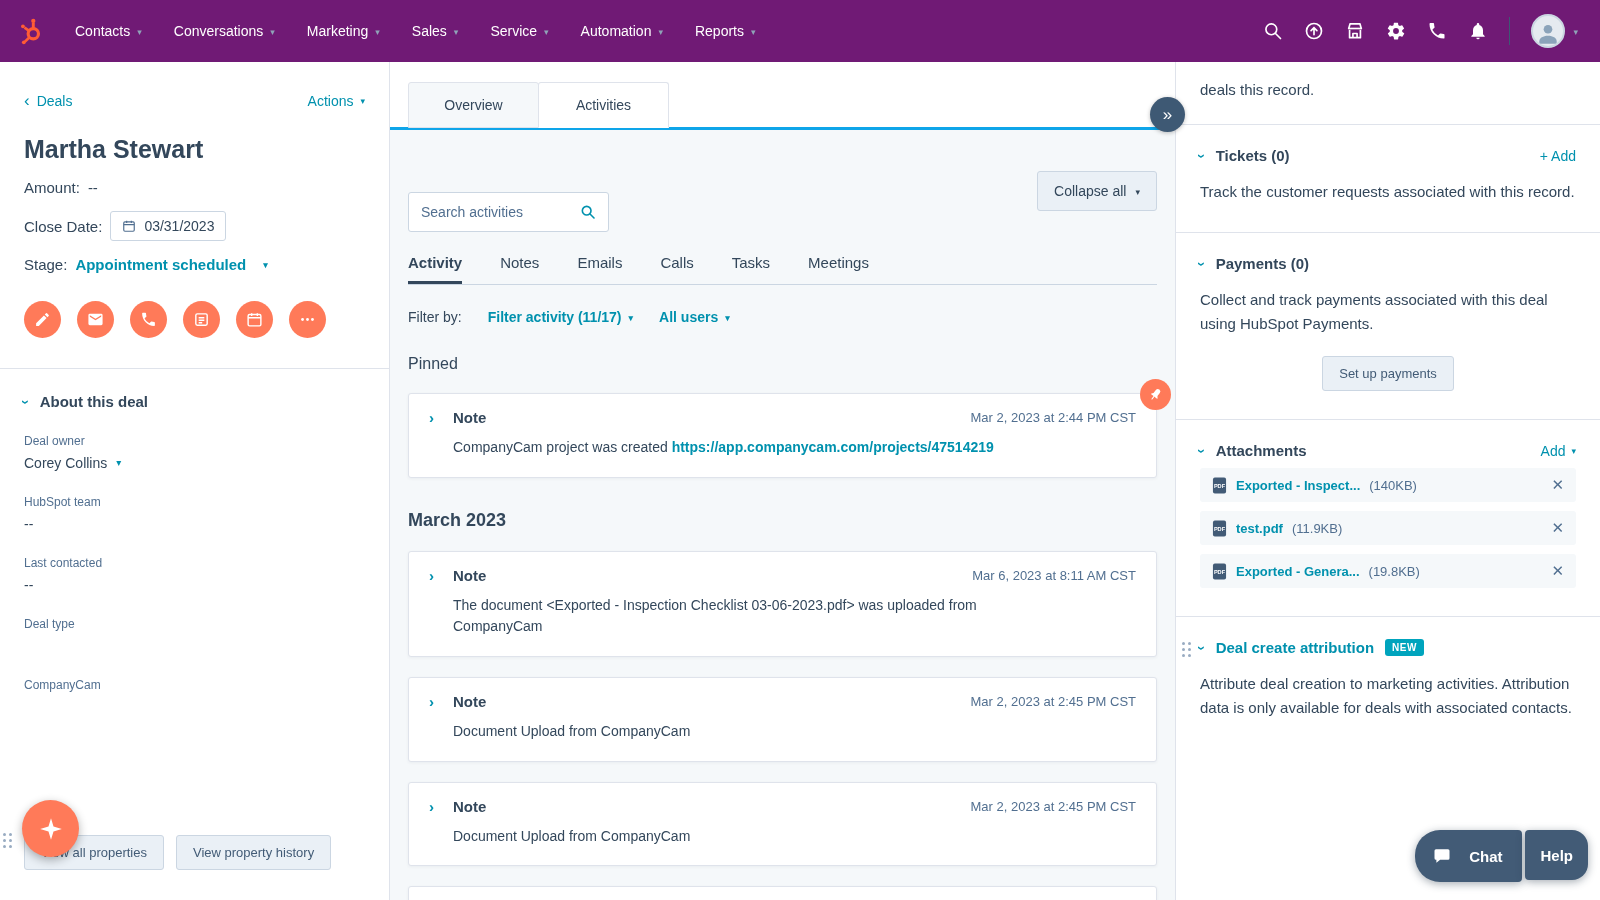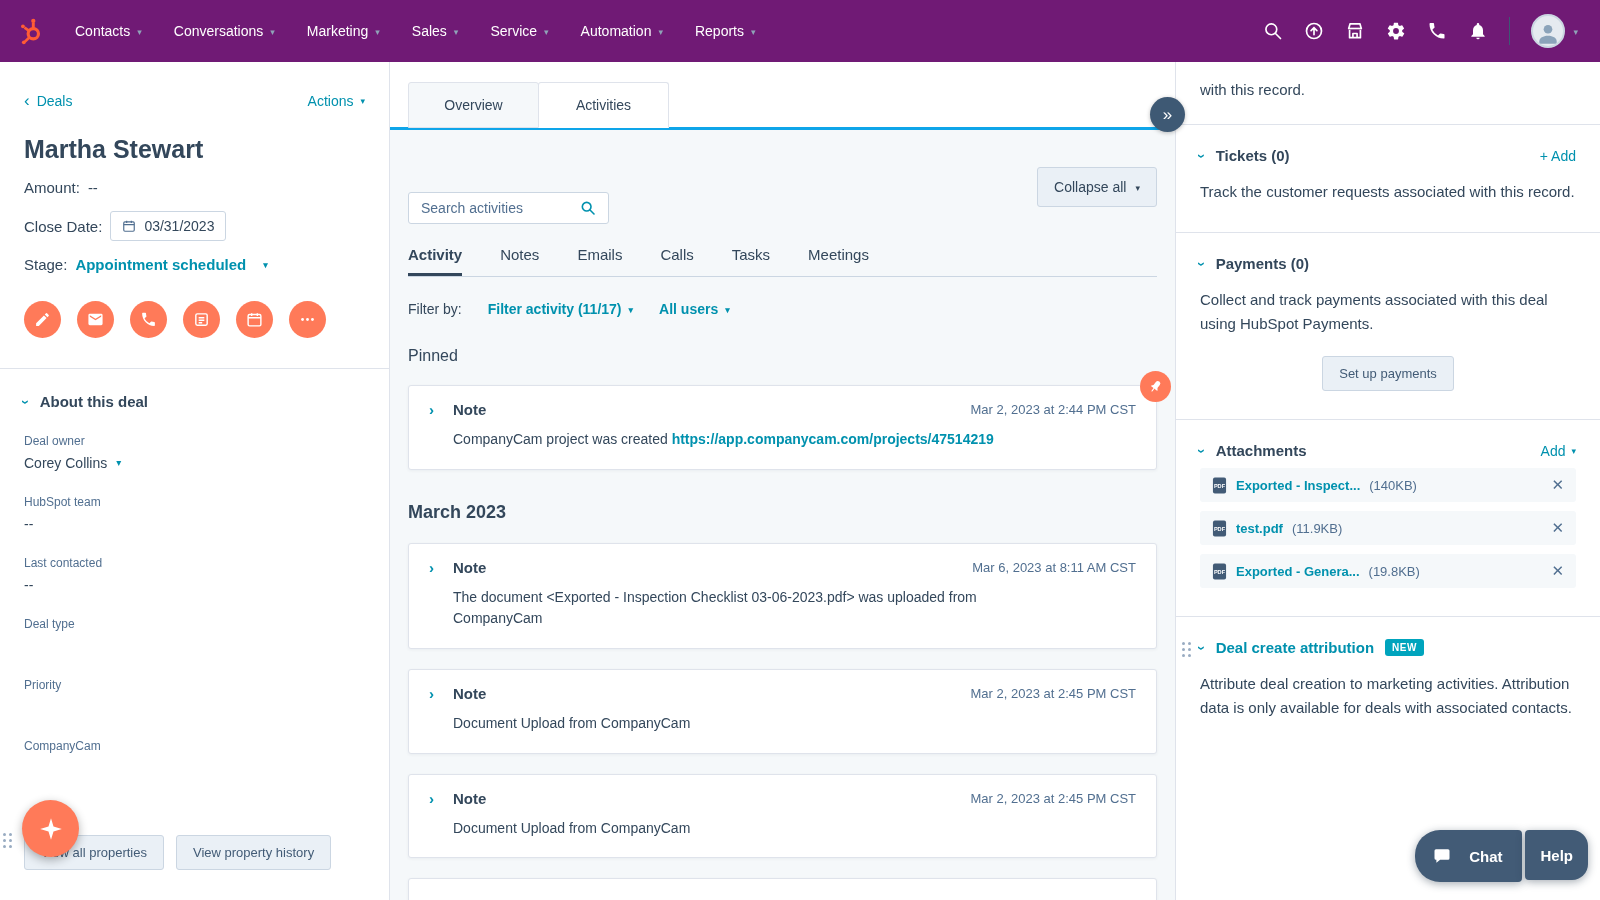--- a/index.html
+++ b/index.html
@@ -52,21 +52,21 @@
 
   
   .middle-panel { width:786px; flex-shrink:0; background:#f5f8fa; border-right:1px solid #dfe3eb; display:flex; flex-direction:column; position:relative; }
   .tabstrip { height:68px; background:#fff; border-bottom:3px solid #0ea5e9; display:flex; align-items:flex-end; padding-left:18px; flex-shrink:0; }
   .tab { width:131px; height:46px; display:flex; align-items:center; justify-content:center; font-size:14px; border:1px solid #dfe3eb; background:#f5f8fa; cursor:pointer; margin-bottom:-1px; border-radius:3px 3px 0 0; }
   .tab + .tab { margin-left:-1px; }
   .tab.active { background:#fff; border-bottom-color:#fff;text-align:center; }
   .collapse-btn { position:absolute; top:35px; right:-10px; width:35px; height:35px; border-radius:50%; border:none; background:#3e5974; color:#fff; font-size:17px; cursor:pointer; z-index:20; display:flex; align-items:center; justify-content:center; box-shadow:0 1px 4px rgba(0,0,0,.25); }
   .mp-content { flex:1; padding:20px 18px 0; overflow:hidden; }
   .search-row { display:flex; justify-content:space-between; align-items:center; }
-  .search-box { width:201px; height:32px; background:#fff; border:1px solid #cbd6e2; border-radius:3px; display:flex; align-items:center; padding:0 12px; gap:8px;margin-top:42px; }
+  .search-box { width:201px; height:40px; background:#fff; border:1px solid #cbd6e2; border-radius:3px; display:flex; align-items:center; padding:0 12px; gap:8px;margin-top:42px; }
   .search-box input { flex:1; min-width:0; border:none; outline:none; font-size:14px; font-family:inherit; color:#33475b; background:transparent; }
   .search-box input::placeholder { color:#516f90; }
   .search-ic { width:16px; height:16px; color:#0091ae; flex-shrink:0; display:flex; }
   .search-ic svg { width:100%; height:100%; }
   .btn-collapse-all { height:40px; background:#eaf0f6; border:1px solid #cbd6e2; border-radius:3px; color:#33475b; font-size:14px; padding:0 16px; display:flex; align-items:center; gap:9px; cursor:pointer; font-family:inherit; }
   .subtabs { margin-top:22px; display:flex; gap:38px; border-bottom:1px solid #cbd6e2; }
   .subtab { font-size:15px; padding-bottom:13px; cursor:pointer; color:#33475b; }
   .subtab.active { font-weight:700; box-shadow:inset 0 -3px 0 #33475b; }
   .filter-row { margin-top:24px; display:flex; align-items:center; gap:26px; font-size:14px; }
   .filter-dd { color:#0091ae; font-weight:600; display:flex; align-items:center; gap:7px; cursor:pointer; }
@@ -311,26 +311,20 @@
               <span>--</span>
             </div>
         </div>
         <div class="field">
           <div class="f-label">Deal type</div>
           <div class="f-value">
               <span></span>
             </div>
         </div>
         <div class="field">
-          <div class="f-label">Priority</div>
-          <div class="f-value">
-              <span></span>
-            </div>
-        </div>
-        <div class="field">
           <div class="f-label">CompanyCam</div>
           <div class="f-value">
               <span></span>
             </div>
         </div>
       </section>
 
       <div class="lp-buttons">
         <button class="btn-sec">View all properties</button>
         <button class="btn-sec">View property history</button>
@@ -431,21 +425,21 @@
             <span class="card-time">Mar 2, 2023 at 2:45 PM CST</span>
           </div>
           <div class="card-body">Document Upload from CompanyCam</div>
         </div>
 
         <div class="card partial"></div>
       </div>
     </main>
 
     <aside class="right-panel">
-      <div class="rp-top">with this record.</div>
+      <div class="rp-top">deals this record.</div>
 
       <section class="rp-sec">
         <div class="rp-head">
           <span class="chev-down">›</span>
           <span class="rp-title">Tickets (0)</span>
           <span class="rp-link">+ Add</span>
         </div>
         <p class="rp-desc">Track the customer requests associated with this record.</p>
       </section>
 

